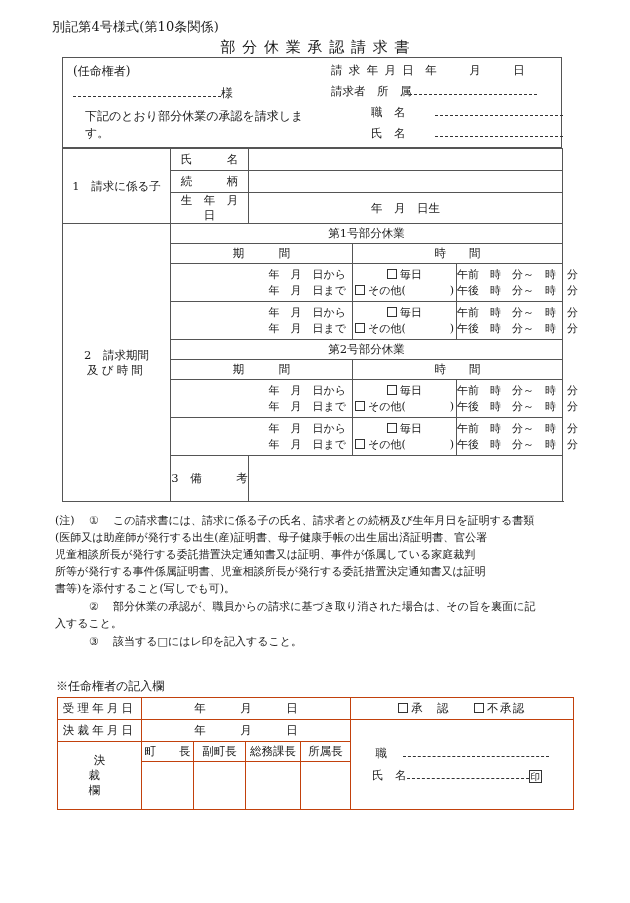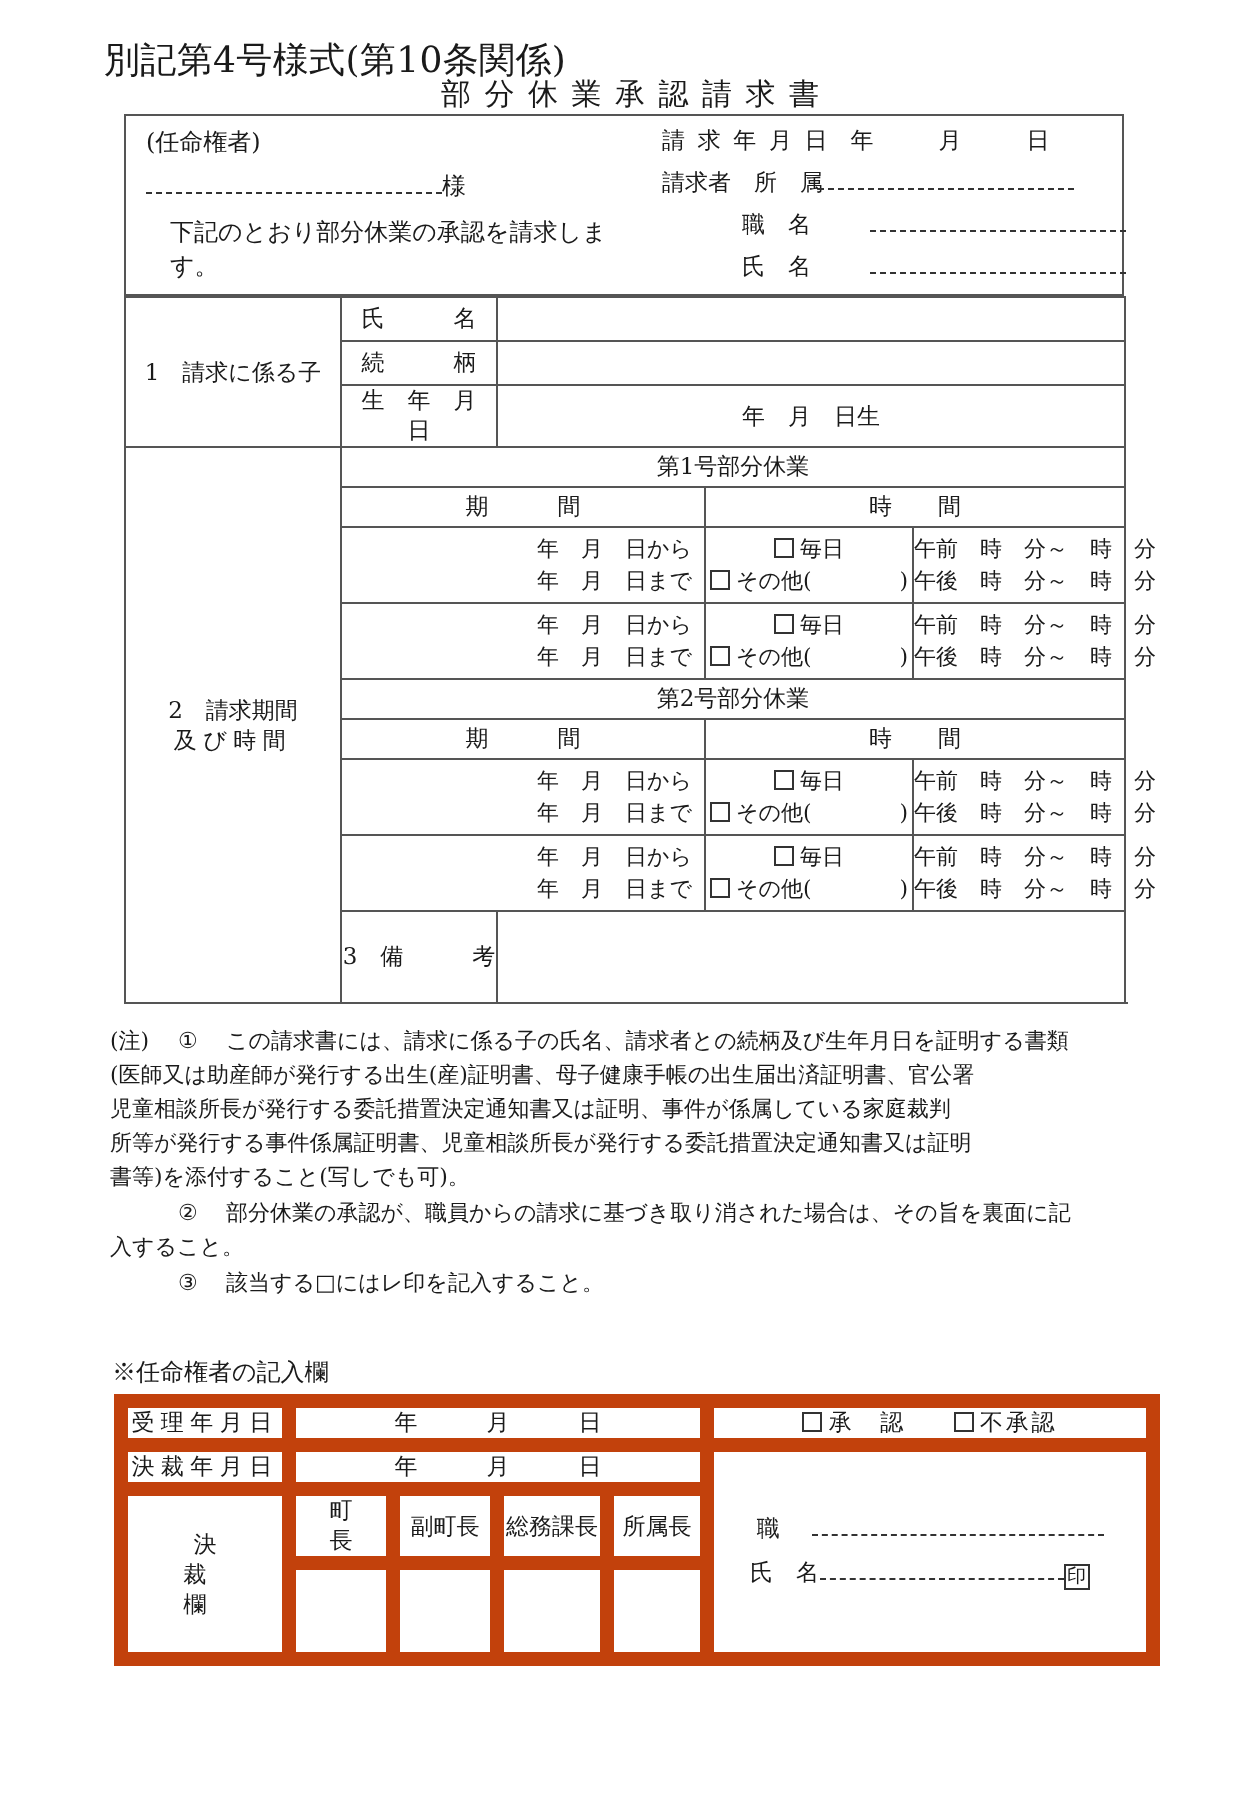--- a/index.html
+++ b/index.html
@@ -19,21 +19,21 @@
   .sp3{letter-spacing:.9em;}
   .dash{
     border-bottom:1px dashed #333;
     display:inline-block;
     vertical-align:baseline;
   }
 
   
   .form-id{
     position:absolute;left:52px;top:18px;
-    font-size:18px;letter-spacing:.01em;
+    font-size:13px;letter-spacing:.01em;
   }
   .doc-title{
     position:absolute;left:0;top:38px;width:630px;
     text-align:center;font-size:15px;letter-spacing:.45em;
     text-indent:.45em;
   }
 
   
   .hdr-box{
     position:absolute;left:62px;top:57px;width:500px;height:91px;
@@ -102,21 +102,21 @@
 
   
   .appt-title{
     position:absolute;left:56px;top:678px;font-size:12px;
   }
   table.appt{
     position:absolute;left:57px;top:697px;width:516px;
     border-collapse:collapse;table-layout:fixed;font-size:11.5px;
   }
   table.appt td{
-    border:7px solid #c2410c;padding:0;text-align:center;vertical-align:middle;
+    border:1px solid #c2410c;padding:0;text-align:center;vertical-align:middle;
   }
   .a-c1{width:84px;}
   .a-c2{width:52px;}
   .a-c3{width:52px;}
   .a-c4{width:55px;}
   .a-c5{width:50px;}
   .a-right{width:223px;}
   .ar22{height:22px;}
   .ar20{height:20px;}
   .ar48{height:48px;}

